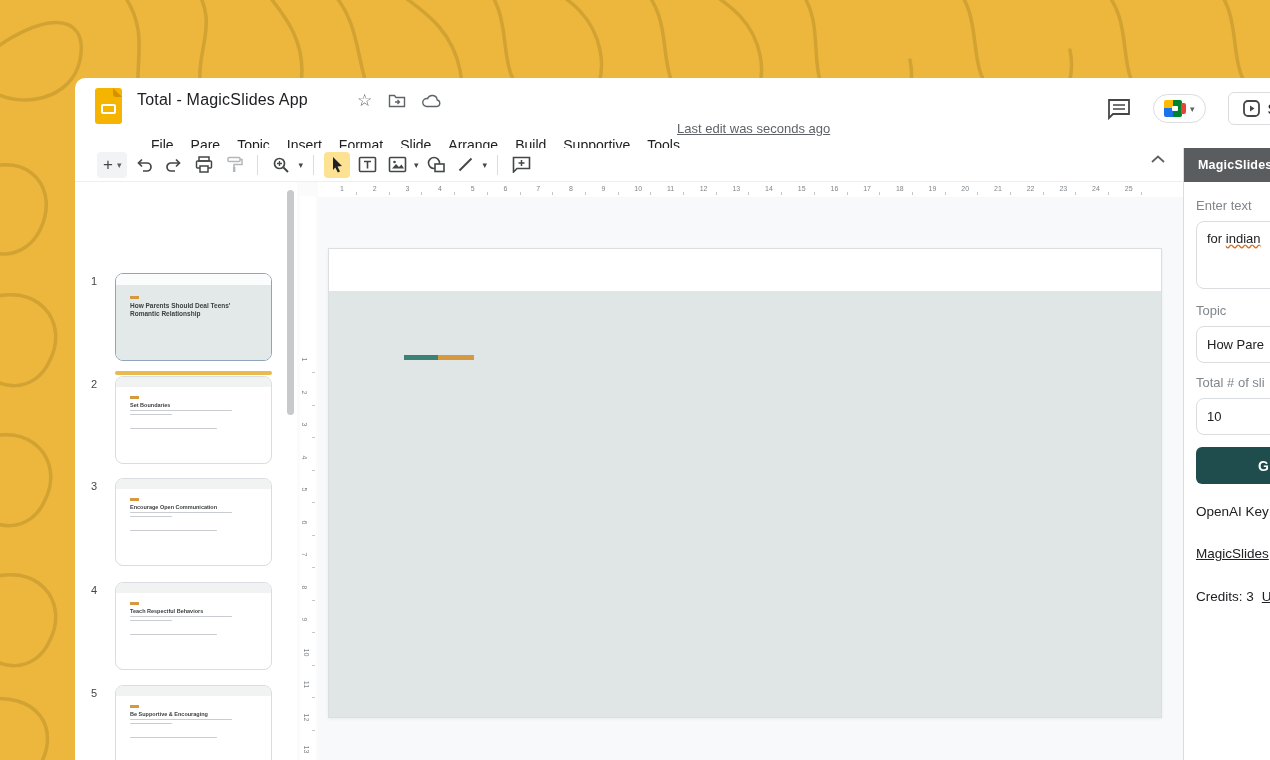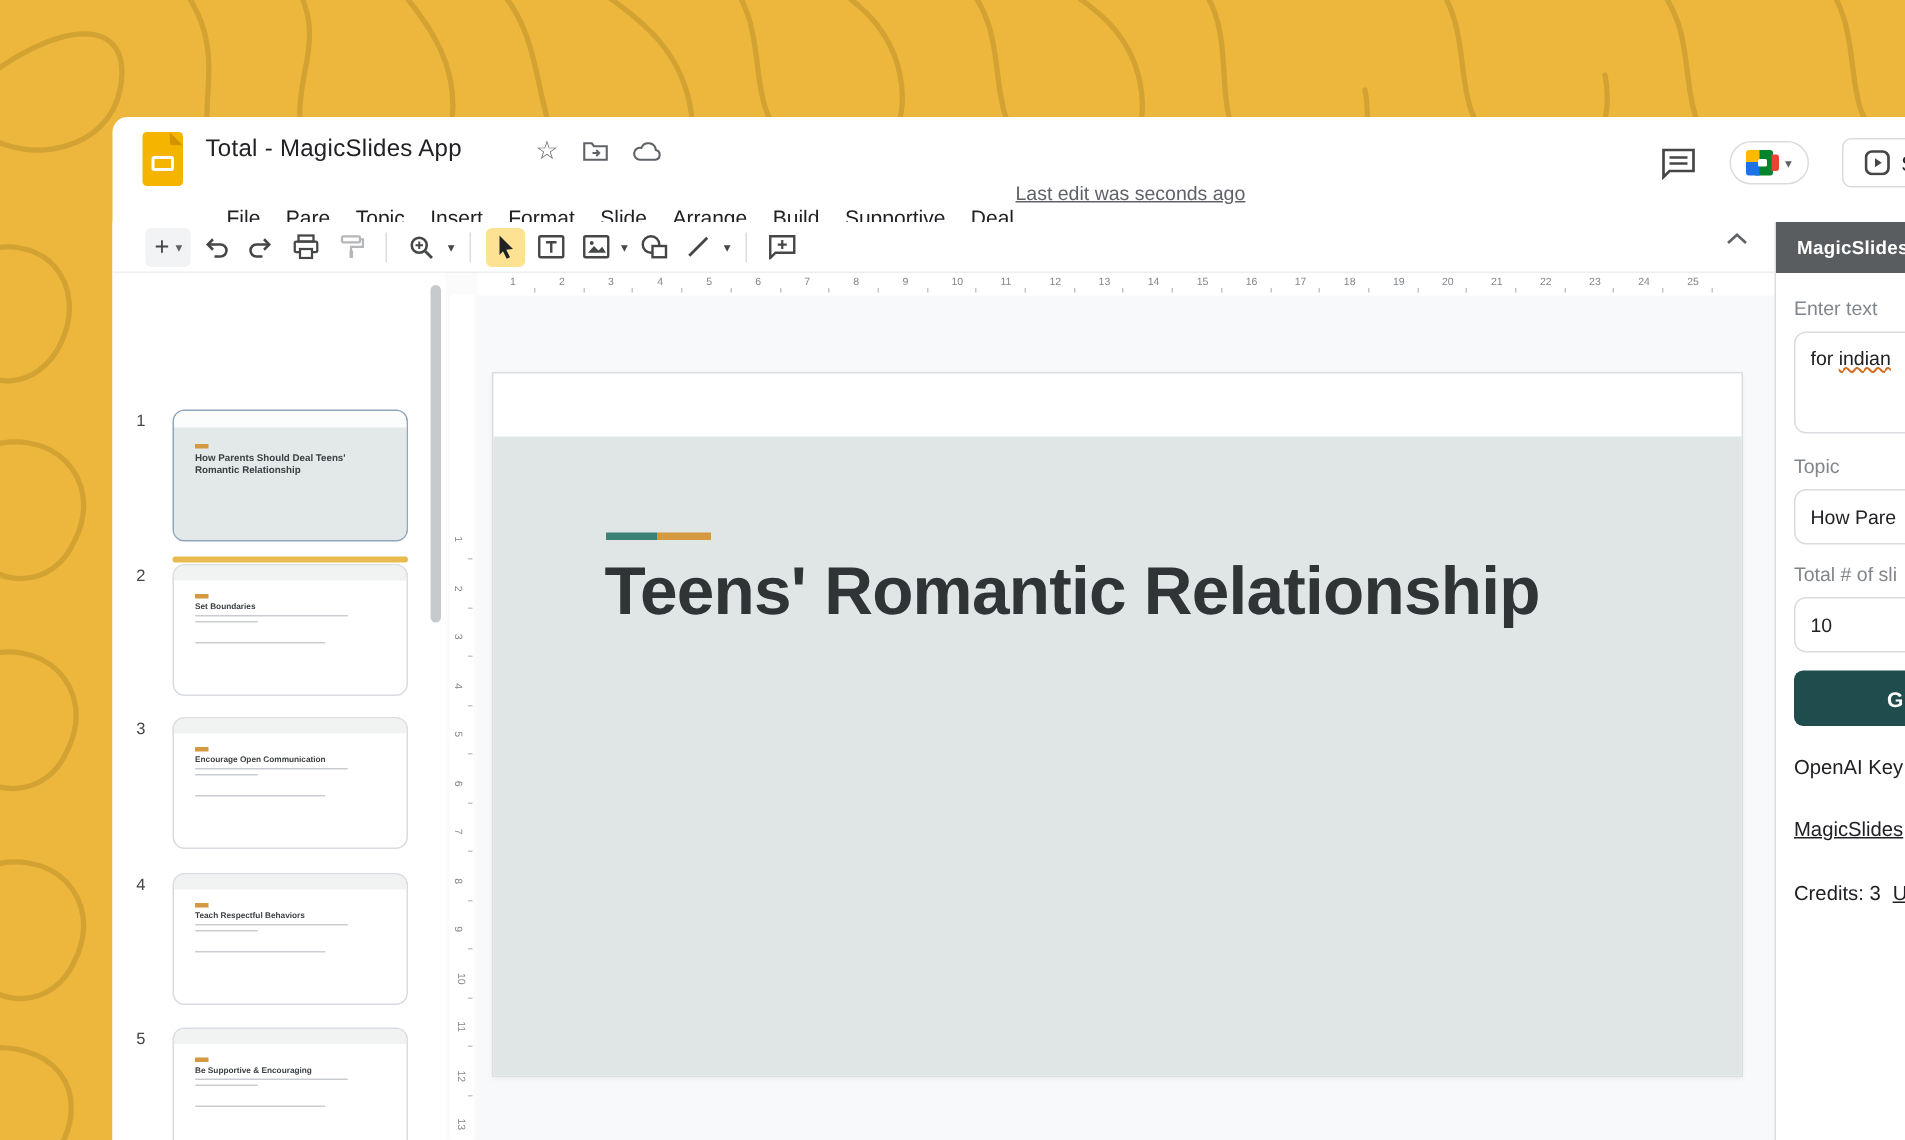--- a/index.html
+++ b/index.html
@@ -168,21 +168,21 @@
   <div class="menubar">
       <span>File</span>
       <span>Pare</span>
       <span>Topic</span>
       <span>Insert</span>
       <span>Format</span>
       <span>Slide</span>
       <span>Arrange</span>
       <span>Build</span>
       <span>Supportive</span>
-      <span>Deal</span>
+      <span>Tools</span>
     </div>
   <div class="last-edit">Last edit was seconds ago</div>
 
   <div class="hdr-right">
     <span>
       <svg class="ic" width="24" height="22" viewBox="0 0 24 22">
           <path d="M2 2 h20 v14 h-16 l-4 4 z" fill="none" stroke="#444746" stroke-width="1.8"></path>
           <path d="M6 7 h12 M6 11 h12" stroke="#444746" stroke-width="1.6"></path>
         </svg>
     </span>
@@ -436,21 +436,20 @@
     </div>
 
   <div class="canvas">
     <div class="slide">
       <div class="graybg"></div>
       <div class="accent-bar">
         <span class="a1" style="background: rgb(59, 129, 118);"></span>
         <span class="a2" style="background: rgb(213, 154, 63);"></span>
       </div>
       <div class="slide-title">
-        <div>Teens' Romantic Relationship</div>
       </div>
     </div>
   </div>
 
   <div class="panel">
     <div class="panel-hd" style="background: rgb(90, 93, 96);">MagicSlides.a</div>
     <div class="panel-body">
       <div class="p-label">Enter text</div>
       <div class="p-textarea"><span>for </span><span class="misspell">indian</span></div>
       <div class="p-label">Topic</div>

